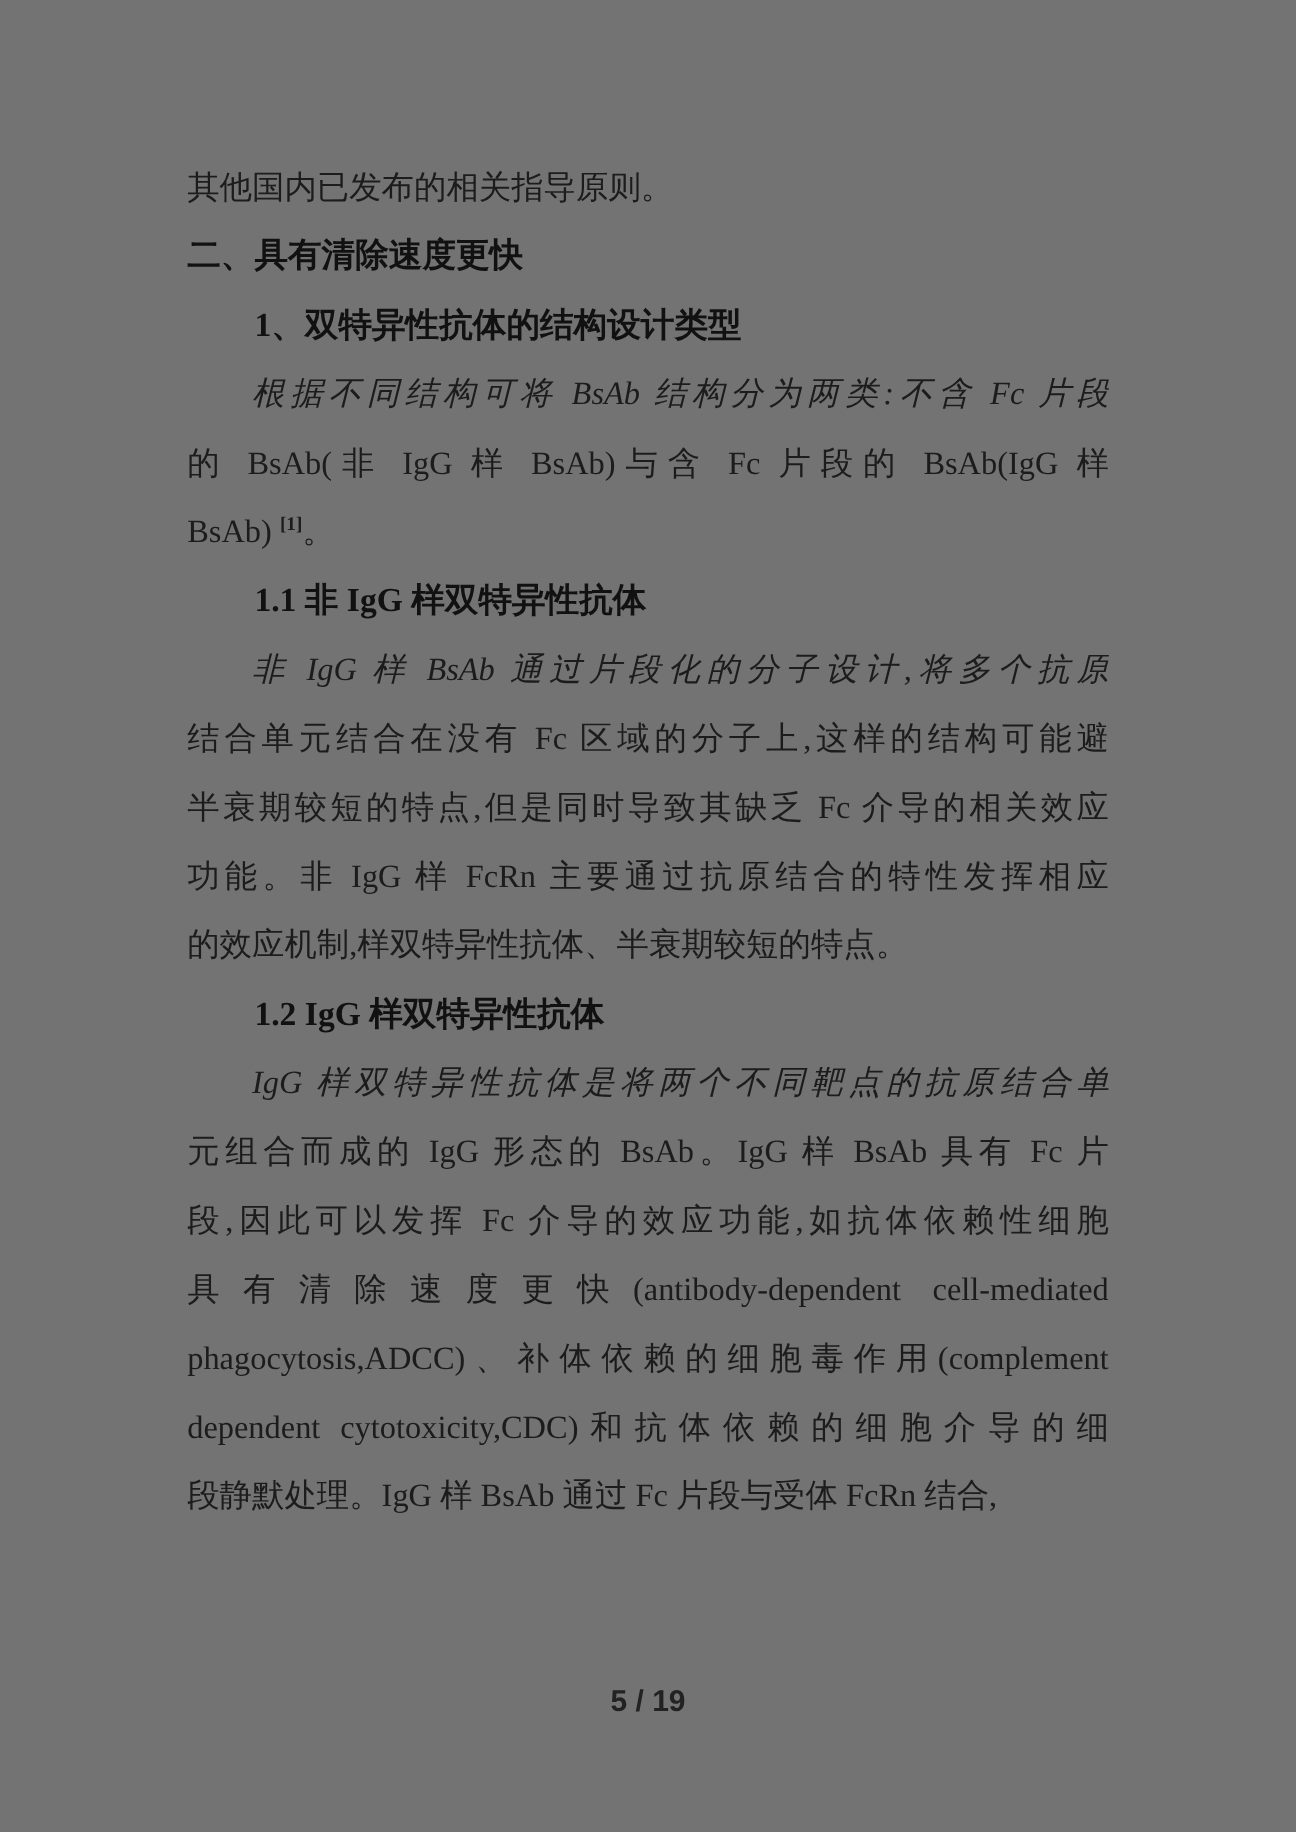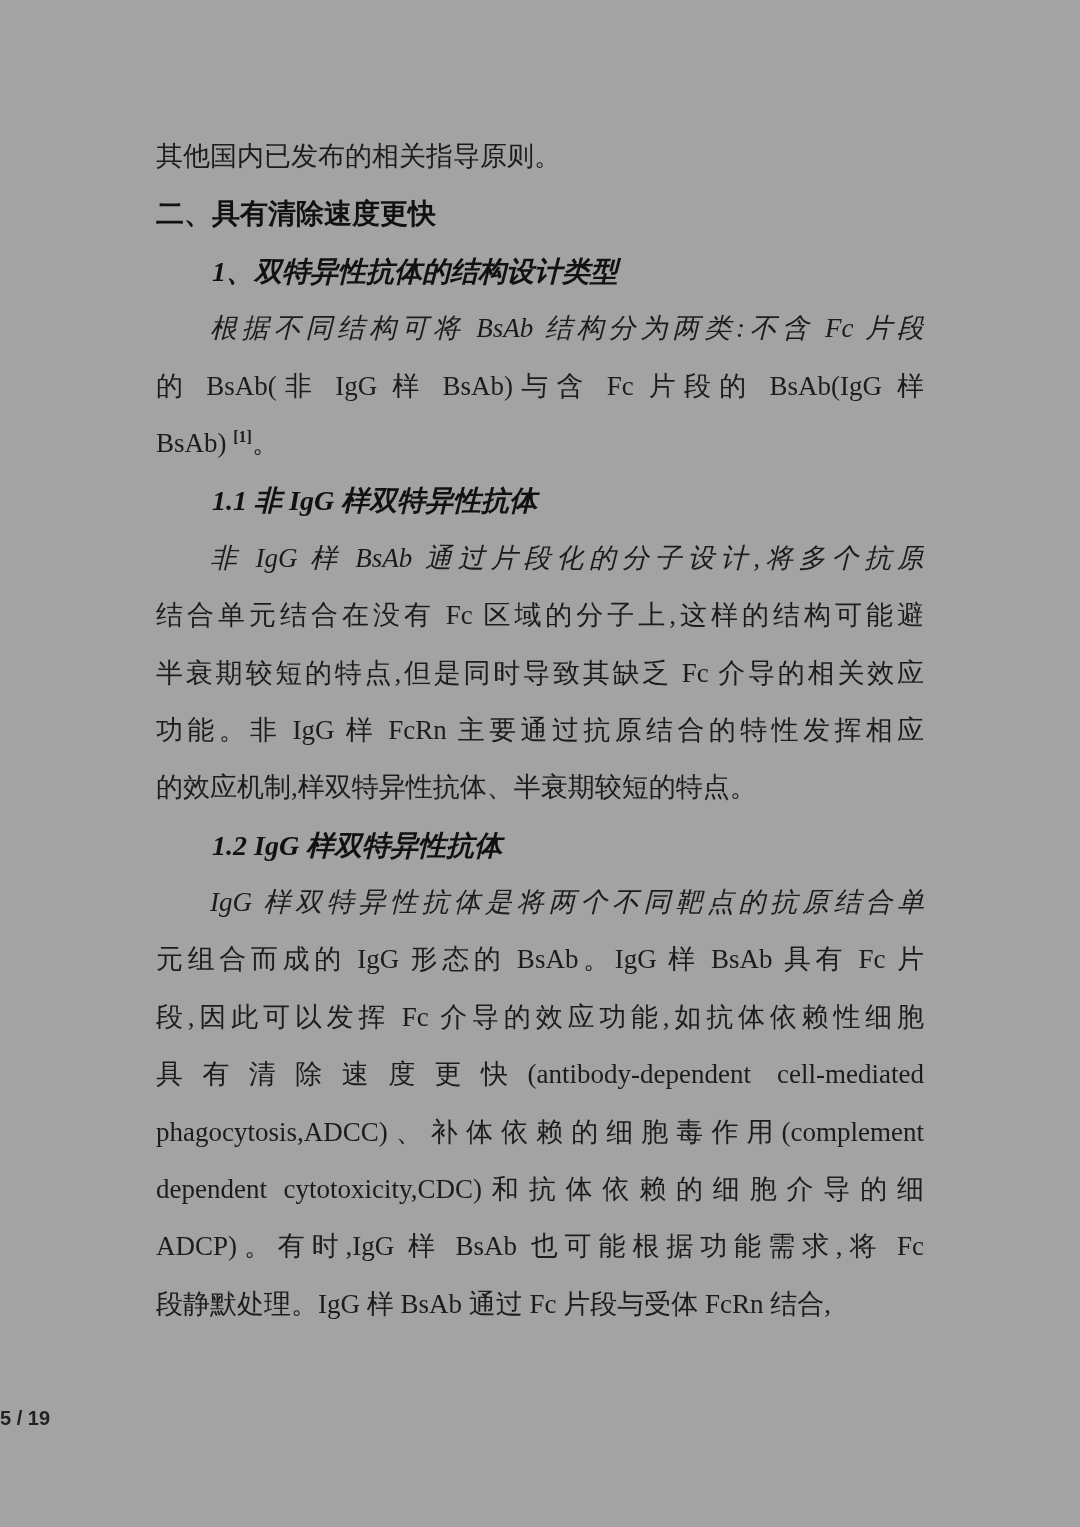--- a/index.html
+++ b/index.html
@@ -4,21 +4,21 @@
 <style>
   html, body {
     margin: 0;
     padding: 0;
     background: #ffffff;
   }
   .page {
     position: relative;
     width: 1080px;
     height: 1527px;
-    background: #a3a3a3;
+    background: #737373;
     overflow: hidden;
     font-family: "Liberation Serif", "DejaVu Serif", serif;
     color: #1c1c1c;
   }
   .content {
     position: absolute;
     left: 156px;
     top: 128px;
     width: 768px;
   }
@@ -44,38 +44,37 @@
     text-indent: 2em;
     font-style: italic;
   }
   .h {
     font-weight: bold;
     font-size: 28px;
     color: #111111;
   }
   .hindent {
     padding-left: 56px;
-    font-style: italic;
   }
   sup.refmark {
     font-size: 16px;
     font-weight: bold;
     vertical-align: super;
     line-height: 0;
     letter-spacing: 0;
   }
   .footer {
     position: absolute;
     left: 0;
     top: 1398px;
     width: 1080px;
-    text-align: left;
+    text-align: center;
     font-family: "Liberation Sans", "DejaVu Sans", sans-serif;
     font-weight: bold;
-    font-size: 20px;
+    font-size: 25px;
     color: #222222;
     line-height: 40px;
   }
 </style>
 </head>
 <body>
 
 <div class="page">
   <div class="content">
 
@@ -100,19 +99,18 @@
     <div class="line end">的效应机制,样双特异性抗体、半衰期较短的特点。</div>
 
     <div class="line h end hindent">1.2 IgG 样双特异性抗体</div>
 
     <div class="line fill indent">IgG 样双特异性抗体是将两个不同靶点的抗原结合单</div>
     <div class="line fill">元组合而成的 IgG 形态的 BsAb。IgG 样 BsAb 具有 Fc 片</div>
     <div class="line fill">段,因此可以发挥 Fc 介导的效应功能,如抗体依赖性细胞</div>
     <div class="line fill">具有清除速度更快(antibody-dependent cell-mediated</div>
     <div class="line fill">phagocytosis,ADCC)、补体依赖的细胞毒作用(complement</div>
     <div class="line fill">dependent cytotoxicity,CDC)和抗体依赖的细胞介导的细</div>
-    <div class="line fill">ADCP)。有时,IgG 样 BsAb 也可能根据功能需求,将 Fc</div>
     <div class="line end">段静默处理。IgG 样 BsAb 通过 Fc 片段与受体 FcRn 结合,</div>
 
   </div>
 
   <div class="footer">5 / 19</div>
 </div>
 
 </body></html>

